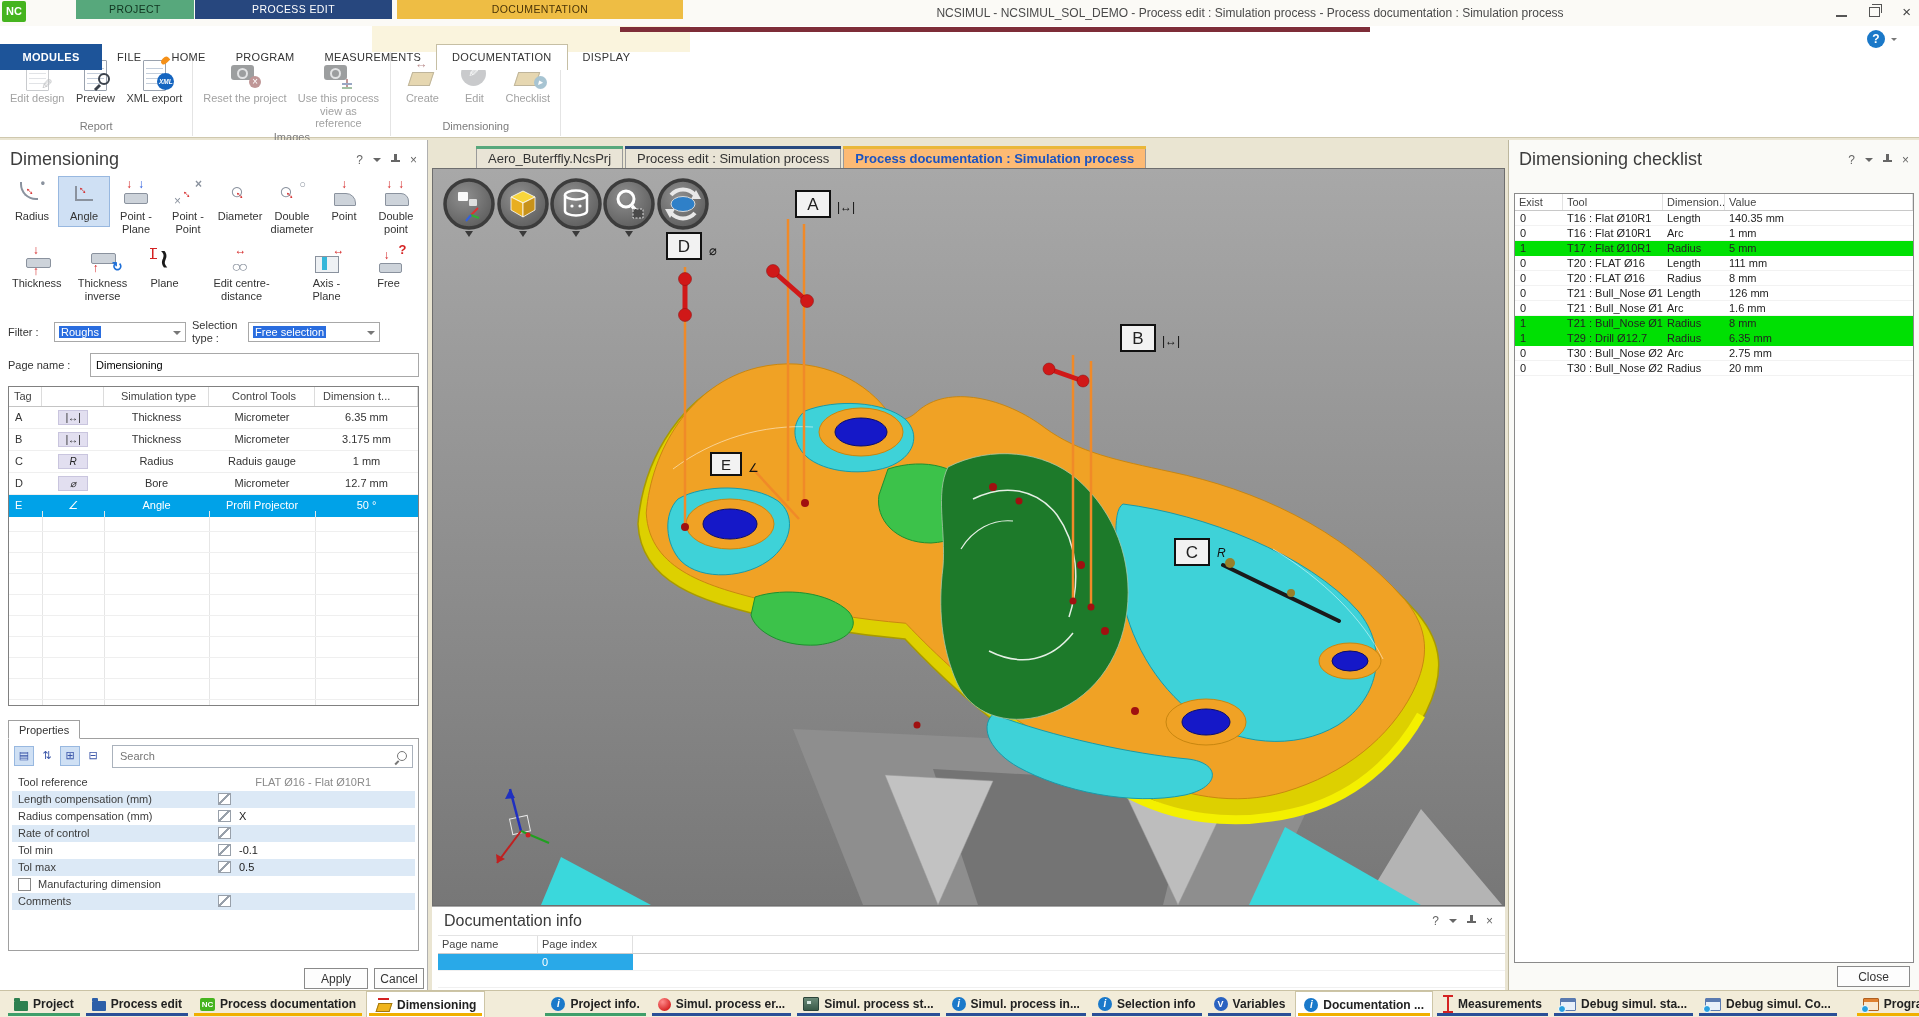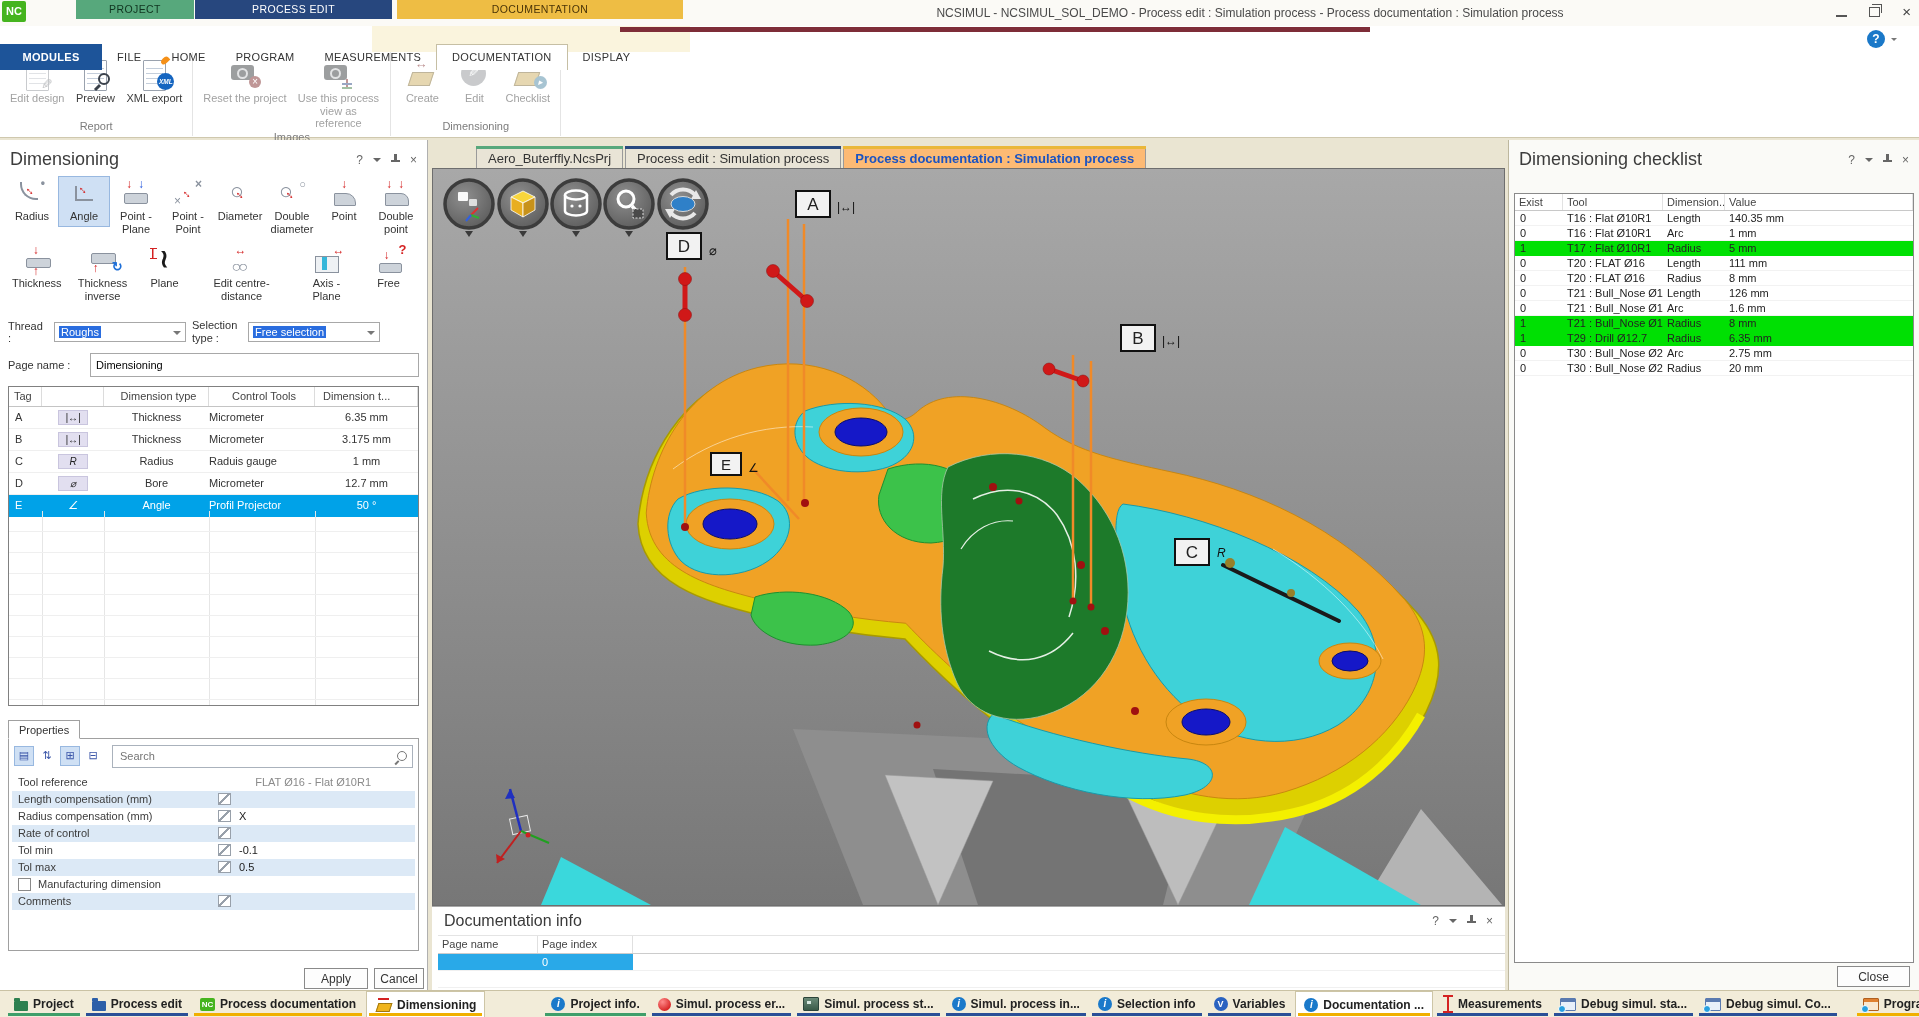--- a/index.html
+++ b/index.html
@@ -133,21 +133,21 @@
   .pageinput{border:1px solid #a8a8a8;height:22px;flex:1;font-size:11px;padding:0 5px;font-family:"Liberation Sans",sans-serif}
   .dtable{margin:9px 8px 0;border:1px solid #808080;height:318px;position:relative;background:#fff;overflow:hidden}
   .dt-head{display:flex;height:19px;border-bottom:1px solid #c4c4c4;font-size:11px;color:#444}
   .dh{border-right:1px solid #dcdcdc;line-height:19px;padding-left:5px;box-sizing:border-box}
   .dh.h0{width:33px}.dh.h1{width:62px}.dh.h2{width:105px;text-align:center}.dh.h3{width:106px;text-align:center}.dh.h4{flex:1;padding-left:8px}
   .dt-row{display:flex;height:21px;align-items:center;font-size:11px;color:#333;border-bottom:1px solid #efefef}
   .dt-row.st-selected{background:#00a2e8;color:#fff;border-bottom-color:#00a2e8}
   .ct{width:33px;padding-left:6px;box-sizing:border-box}
   .ci{width:62px;text-align:center}
   .cy{width:105px;text-align:center}
-  .cc{width:106px;}
+  .cc{width:106px;text-align:center}
   .cv{flex:1;text-align:center}
   .dglyph{display:inline-block;min-width:22px;background:#e2dff0;border:1px solid #c9c5de;font-size:10px;color:#222;padding:1px 3px}
   .st-selected .dglyph{background:transparent;border-color:transparent;color:#fff;font-size:11px}
   .dt-empty{position:absolute;left:0;right:0;top:124px;bottom:0;
      background-image:repeating-linear-gradient(to bottom,transparent 0 20px,#efefef 20px 21px),
        linear-gradient(#e6e6e6,#e6e6e6),linear-gradient(#e6e6e6,#e6e6e6),linear-gradient(#e6e6e6,#e6e6e6),linear-gradient(#e6e6e6,#e6e6e6);
      background-size:auto,1px 100%,1px 100%,1px 100%,1px 100%;
      background-position:0 0,33px 0,95px 0,200px 0,306px 0;
      background-repeat:repeat,no-repeat,no-repeat,no-repeat,no-repeat}
   .pbox{margin:14px 8px 8px;position:relative}
@@ -485,38 +485,38 @@
       <div class="tool ic-free">
         <span class="ticon ic-free">
           <span class="g1"></span>
           <span class="g2"></span>
           <span class="g3"></span>
         </span>
         <span class="tlabel">Free</span>
       </div>
     </div>
   <div class="frow">
-    <span class="flabel w1">Thread :</span>
+    <span class="flabel w1">Filter :</span>
     <div class="combo c1">
         <span class="sel">Roughs</span>
       </div>
     <span class="flabel w2">Selection type :</span>
     <div class="combo c2">
         <span class="sel">Free selection</span>
       </div>
   </div>
   <div class="pagerow">
     <span class="flabel" style="width:76px">Page name :</span>
     <input class="pageinput" value="Dimensioning" style="">
   </div>
   <div class="dtable">
     <div class="dt-head">
       <span class="dh h0">Tag</span>
       <span class="dh h1"></span>
-      <span class="dh h2">Dimension type</span>
+      <span class="dh h2">Simulation type</span>
       <span class="dh h3">Control Tools</span>
       <span class="dh h4">Dimension t...</span>
     </div>
     <div>
 
         <div class="dt-row">
           <span class="ct">A</span>
           <span class="ci"><i class="dglyph">|↔|</i></span>
           <span class="cy">Thickness</span>
           <span class="cc">Micrometer</span>

